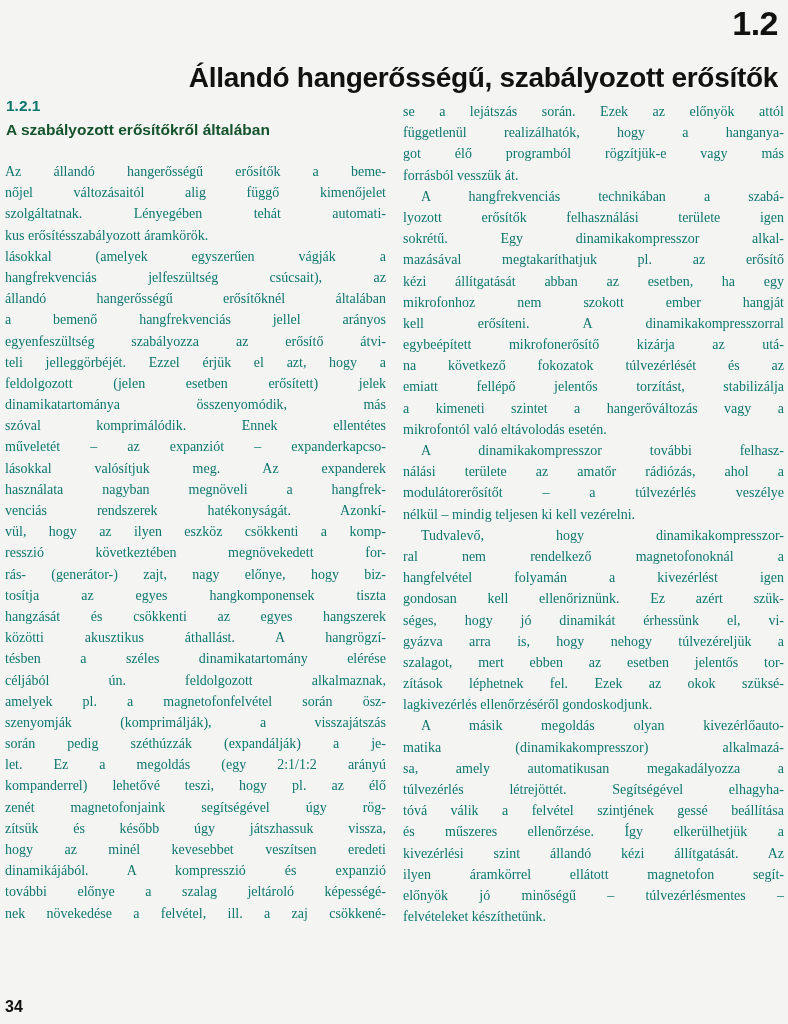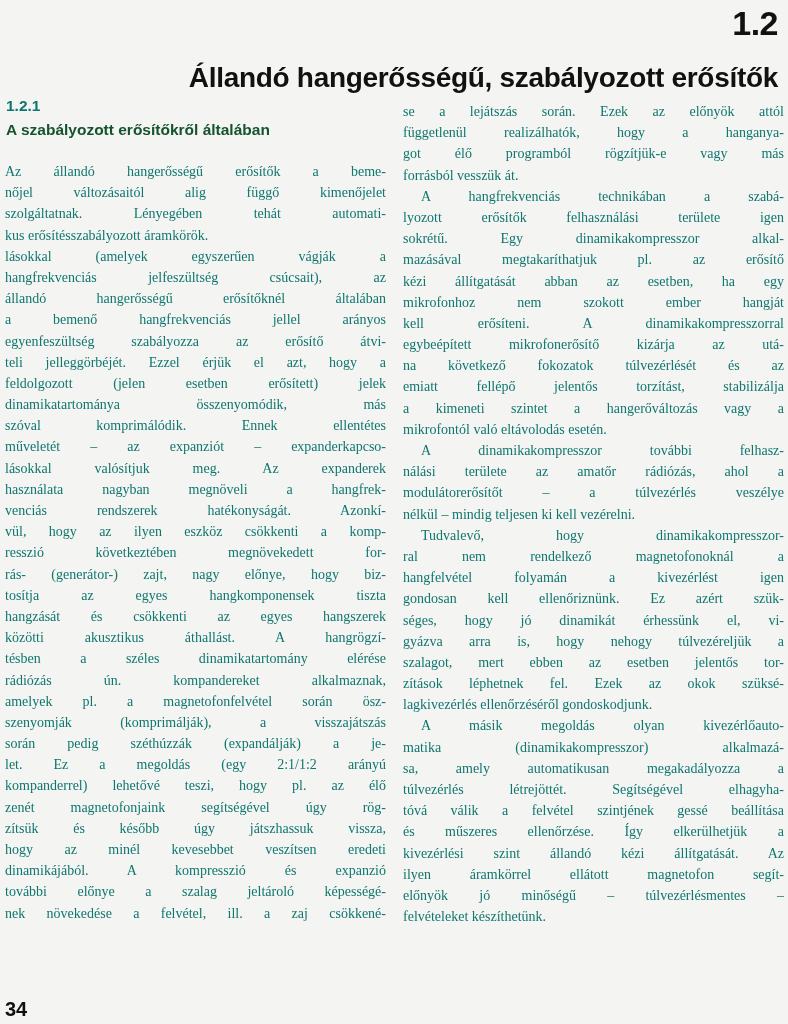--- a/index.html
+++ b/index.html
@@ -40,21 +40,21 @@
   .line {
     height: 21.2px; line-height: 21.2px;
     text-align: justify; text-align-last: justify;
     white-space: nowrap; overflow: visible;
   }
   .line.last { text-align-last: left; }
   .line.indent { padding-left: 18px; }
   .page-number {
     position: absolute; left: 5px; top: 998px;
     font-family: "Liberation Sans", sans-serif; font-weight: bold;
-    font-size: 20px; color: #111;
+    font-size: 16px; color: #111;
   }
 </style>
 </head>
 <body>
 
 <div class="page">
   <div class="chapter-num">1.2</div>
   <div class="chapter-title">Állandó hangerősségű, szabályozott erősítők</div>
 
   <div class="section-num">1.2.1</div>
@@ -78,21 +78,21 @@
       <div class="line">lásokkal valósítjuk meg. Az expanderek</div>
       <div class="line">használata nagyban megnöveli a hangfrek-</div>
       <div class="line">venciás rendszerek hatékonyságát. Azonkí-</div>
       <div class="line">vül, hogy az ilyen eszköz csökkenti a komp-</div>
       <div class="line">resszió következtében megnövekedett for-</div>
       <div class="line">rás- (generátor-) zajt, nagy előnye, hogy biz-</div>
       <div class="line">tosítja az egyes hangkomponensek tiszta</div>
       <div class="line">hangzását és csökkenti az egyes hangszerek</div>
       <div class="line">közötti akusztikus áthallást. A hangrögzí-</div>
       <div class="line">tésben a széles dinamikatartomány elérése</div>
-      <div class="line">rádiózás ún. kompandereket alkalmaznak,</div>
+      <div class="line">céljából ún. feldolgozott alkalmaznak,</div>
       <div class="line">amelyek pl. a magnetofonfelvétel során ösz-</div>
       <div class="line">szenyomják (komprimálják), a visszajátszás</div>
       <div class="line">során pedig széthúzzák (expandálják) a je-</div>
       <div class="line">let. Ez a megoldás (egy 2:1/1:2 arányú</div>
       <div class="line">kompanderrel) lehetővé teszi, hogy pl. az élő</div>
       <div class="line">zenét magnetofonjaink segítségével úgy rög-</div>
       <div class="line">zítsük és később úgy játszhassuk vissza,</div>
       <div class="line">hogy az minél kevesebbet veszítsen eredeti</div>
       <div class="line">dinamikájából. A kompresszió és expanzió</div>
       <div class="line">további előnye a szalag jeltároló képességé-</div>

